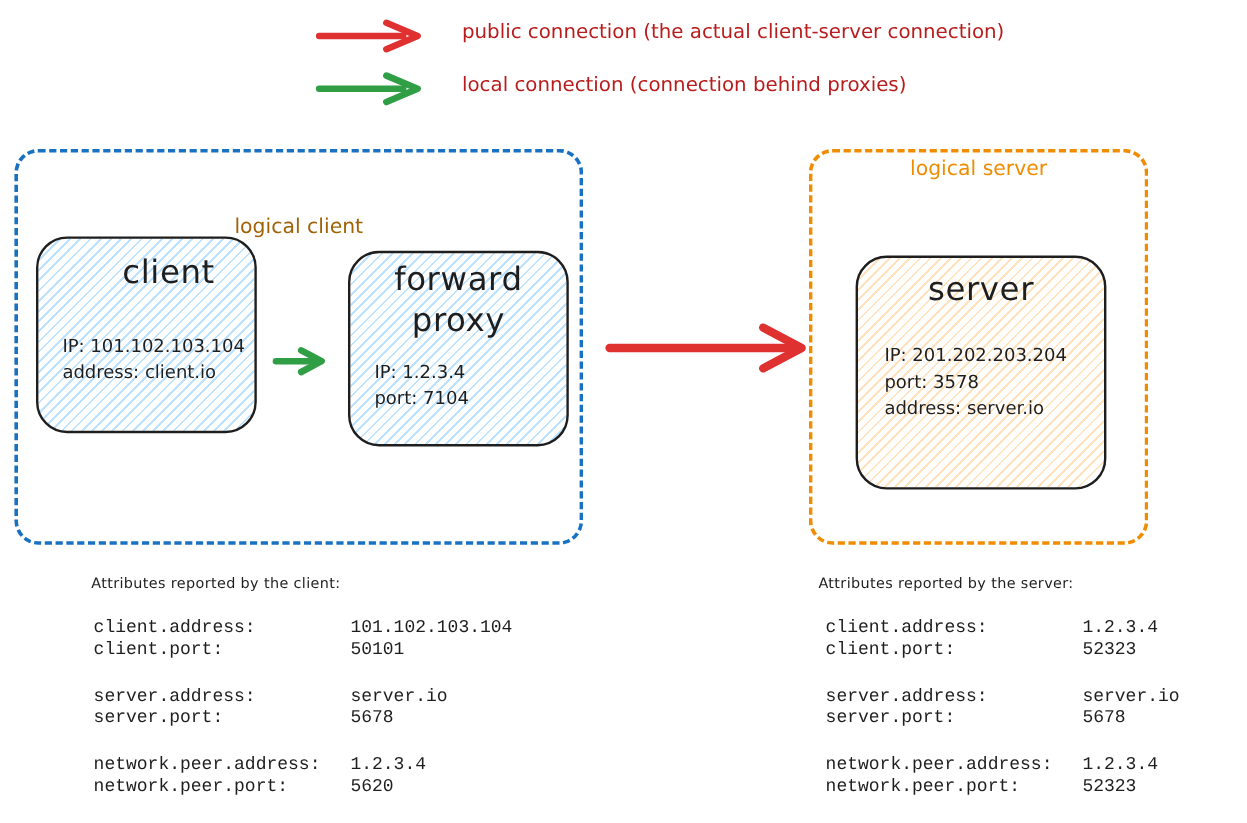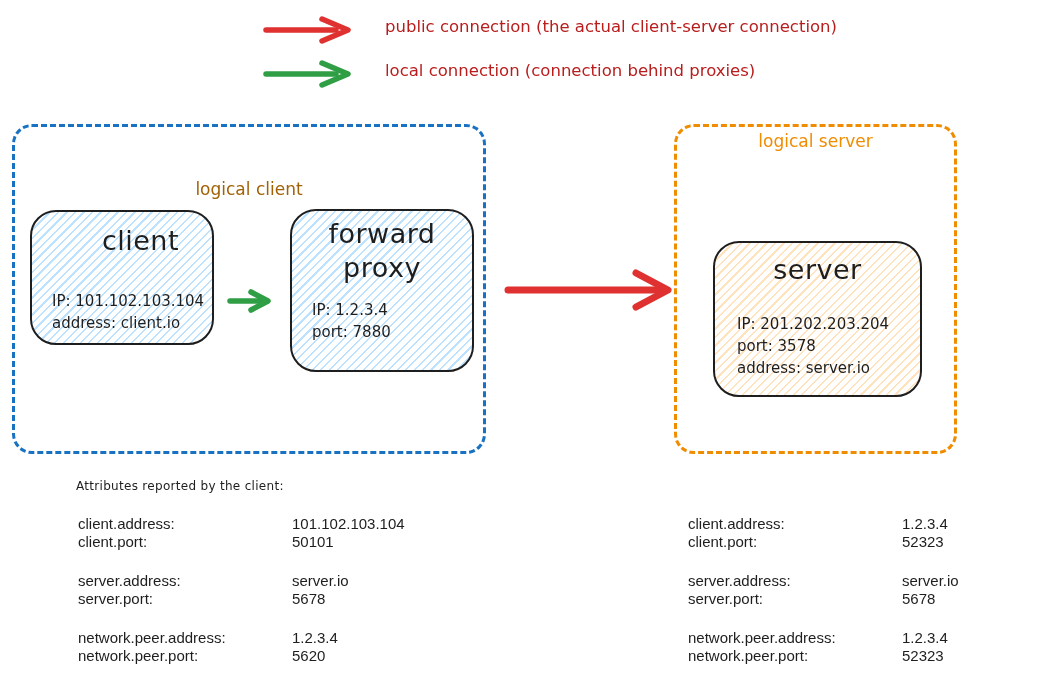--- a/index.html
+++ b/index.html
@@ -61,21 +61,21 @@
   .node-lines{
     position:absolute;left:20px;right:8px;
     font-size:15px;line-height:22px;white-space:nowrap;
   }
 
   
   svg.arrow{display:block;}
 
   
   .attr-heading{font-size:12px;white-space:nowrap;letter-spacing:0.3px;}
-  .attr-block{font-family:Liberation Sans, sans-serif;font-size:15px;line-height:18px;}
+  .attr-block{font-family:Liberation Mono, monospace;font-size:15px;line-height:18px;}
   .attr-group{margin-bottom:21px;}
   .attr-row{display:flex;white-space:pre;}
   .attr-key{width:214px;flex:0 0 214px;}
   .attr-val{}
 </style>
 </head>
 <body>
 
 <div class="canvas">
 
@@ -87,51 +87,51 @@
 
   <svg class="arrow abs" style="left:262px;top:59px;" width="100" height="30" viewBox="0 0 100 30">
     <path d="M4 15 H74" fill="none" stroke-width="5.5" stroke-linecap="round" stroke="#2f9e44"></path>
     <path d="M60 4 L86 15 L60 26" fill="none" stroke-width="5.5" stroke-linecap="round" stroke-linejoin="round" stroke="#2f9e44"></path>
   </svg>
   <div class="legend-label abs" style="left:385px;top:61px;">local connection (connection behind proxies)</div>
 
   <div class="logical-box logical-client">
     <div class="logical-label">logical client</div>
 
-    <div class="node node-blue" style="left:15px;top:83px;width:184px;height:135px;padding-left:37px;">
+    <div class="node node-blue" style="left:15px;top:70px;width:184px;height:164px;padding-left:37px;">
       <div class="node-title" style="margin-top:12px;">client</div>
       <div class="node-lines" style="top:78px;">
         <div>IP: 101.102.103.104</div>
         <div>address: client.io</div>
       </div>
     </div>
 
     <svg class="arrow abs" style="left:211px;top:159px;" width="50" height="30" viewBox="0 0 50 30">
       <path d="M4 15 H34" fill="none" stroke-width="5.5" stroke-linecap="round" stroke="#2f9e44"></path>
       <path d="M25 6 L42 15 L25 24" fill="none" stroke-width="5.5" stroke-linecap="round" stroke-linejoin="round" stroke="#2f9e44"></path>
     </svg>
 
     <div class="node node-blue" style="left:275px;top:82px;width:184px;height:163px;">
       <div class="node-title" style="margin-top:6px;padding:0 30px;">forward proxy</div>
       <div class="node-lines" style="top:88px;">
         <div>IP: 1.2.3.4</div>
-        <div>port: 7880</div>
+        <div>port: 7104</div>
       </div>
     </div>
   </div>
 
   <svg class="arrow abs" style="left:502px;top:267px;" width="192" height="46" viewBox="0 0 192 46">
     <path d="M6 23 H156" fill="none" stroke-width="7" stroke-linecap="round" stroke="#e03131"></path>
     <path d="M134 6 L166 23 L134 40" fill="none" stroke-width="7" stroke-linecap="round" stroke-linejoin="round" stroke="#e03131"></path>
   </svg>
 
   <div class="logical-box logical-server">
     <div class="logical-label">logical server</div>
 
-    <div class="node node-orange" style="left:36px;top:86px;width:209px;height:156px;margin-top:28px;">
+    <div class="node node-orange" style="left:36px;top:86px;width:209px;height:195px;">
       <div class="node-title" style="margin-top:10px;">server</div>
       <div class="node-lines" style="top:70px;left:22px;">
         <div>IP: 201.202.203.204</div>
         <div>port: 3578</div>
         <div>address: server.io</div>
       </div>
     </div>
   </div>
 
   <div class="attr-heading abs" style="left:76px;top:479px;">Attributes reported by the client:</div>
@@ -162,20 +162,21 @@
         <span class="attr-key">network.peer.address:</span>
         <span class="attr-val">1.2.3.4</span>
       </div>
       <div class="attr-row">
         <span class="attr-key">network.peer.port:</span>
         <span class="attr-val">5620</span>
       </div>
     </div>
   </div>
 
+  <div class="attr-heading abs" style="left:682px;top:479px;">Attributes reported by the server:</div>
 
   <div class="attr-block abs" style="left:688px;top:515px;">
     <div class="attr-group">
       <div class="attr-row">
         <span class="attr-key">client.address:</span>
         <span class="attr-val">1.2.3.4</span>
       </div>
       <div class="attr-row">
         <span class="attr-key">client.port:</span>
         <span class="attr-val">52323</span>

